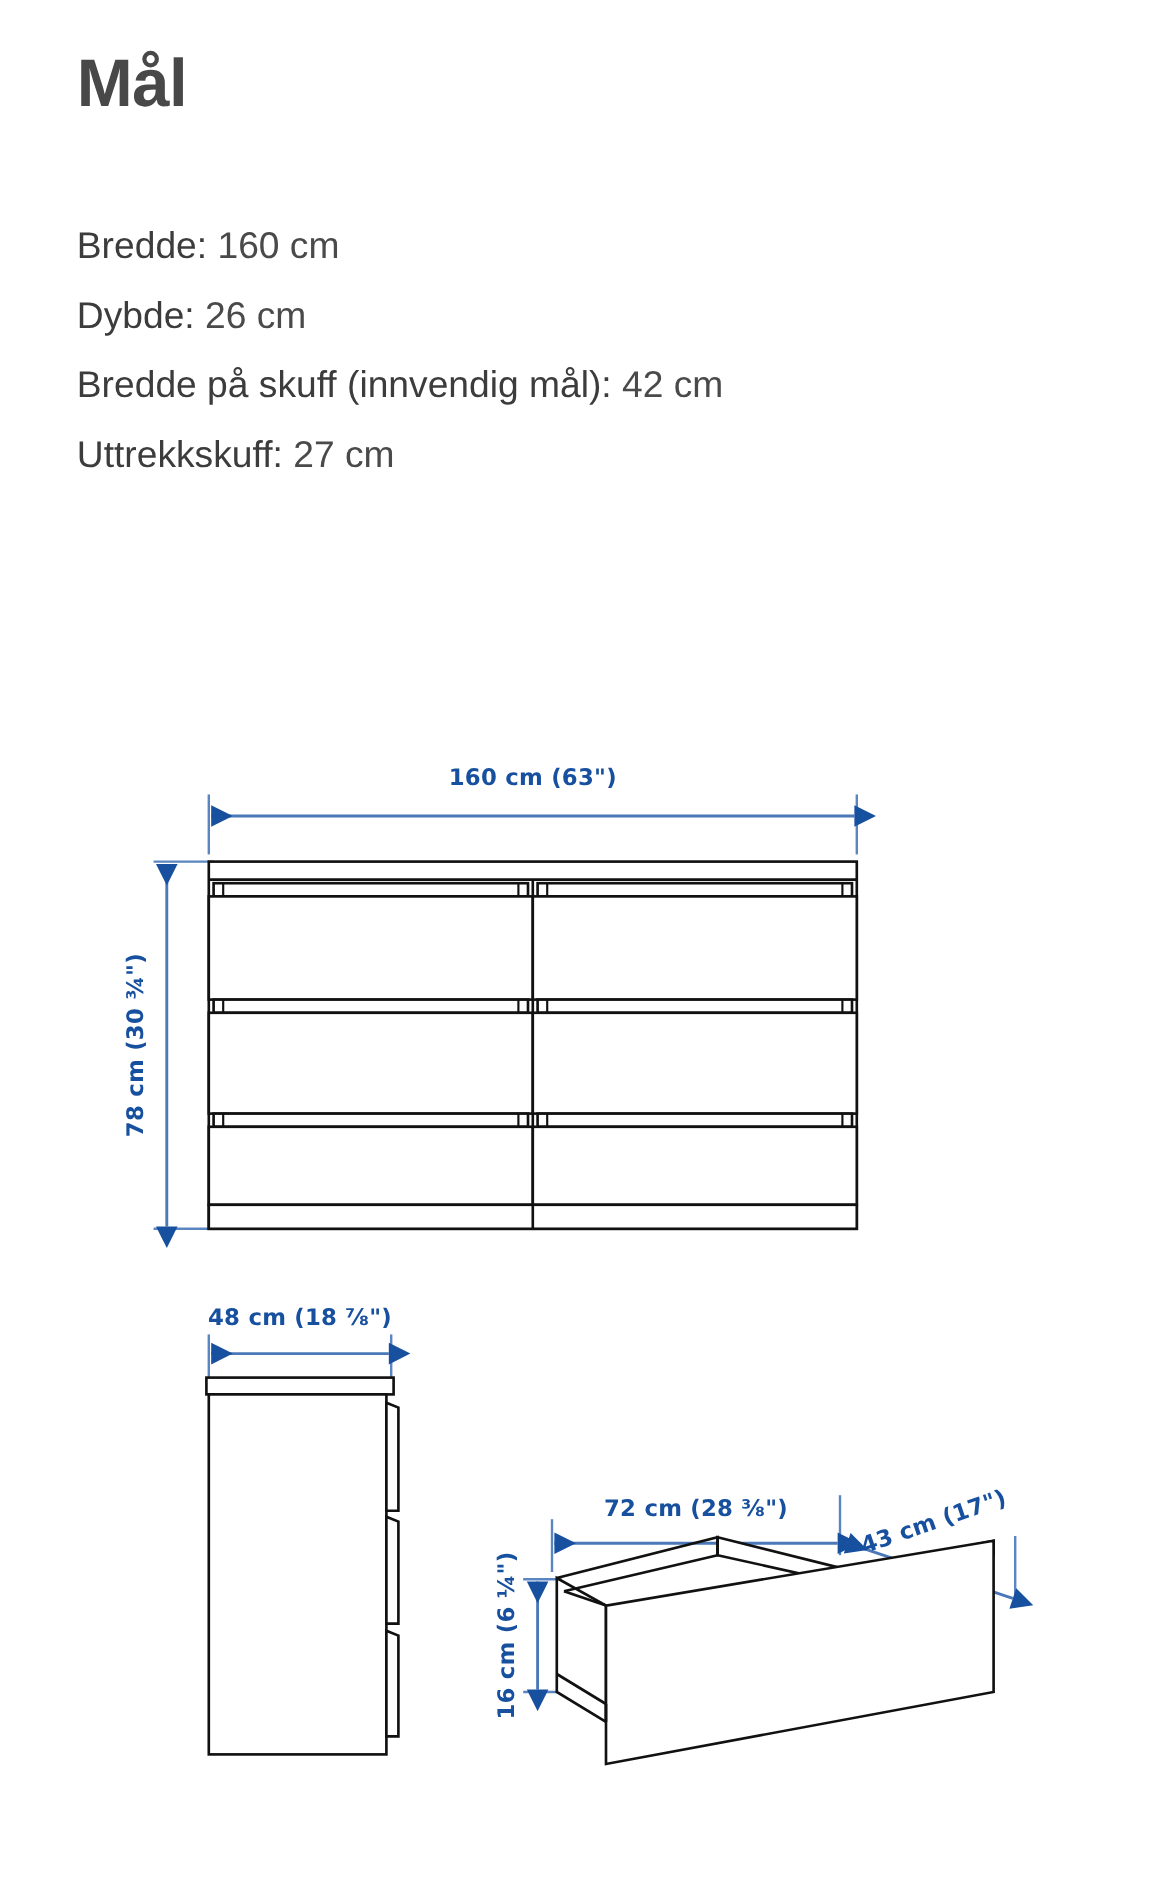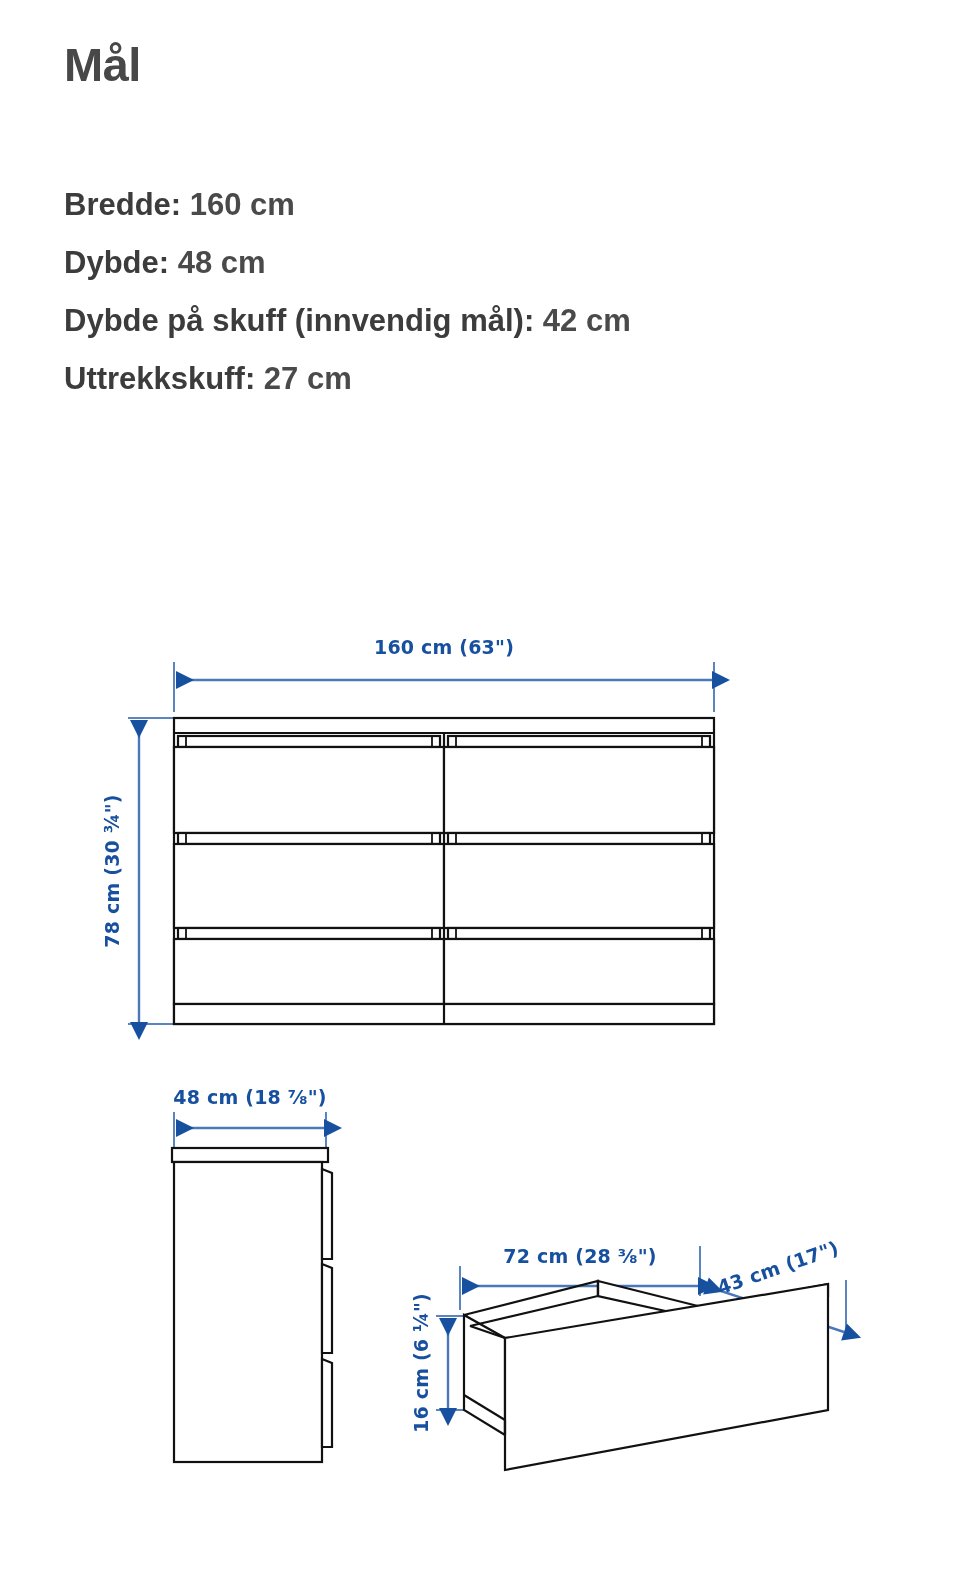--- a/index.html
+++ b/index.html
@@ -15,46 +15,46 @@
     overflow: hidden;
     font-family: "Liberation Sans", "DejaVu Sans", sans-serif;
     -webkit-font-smoothing: antialiased;
   }
 
   
   .page-title {
     position: absolute;
     left: 64px;
     top: 40px;
-    font-size: 47px;
+    font-size: 56px;
     font-weight: bold;
     color: #484848;
     letter-spacing: -0.5px;
     line-height: 1.05;
   }
 
   
   .spec-list {
     position: absolute;
     left: 64px;
     top: 176px;
     width: 820px;
   }
   .spec-row {
     font-size: 31px;
     line-height: 58px;
     color: #3f3f3f;
     white-space: nowrap;
   }
   .spec-label {
-    font-weight: bold;
+    font-weight: normal;
     color: #3c3c3c;
   }
   .spec-value {
-    font-weight: bold;
+    font-weight: normal;
     color: #4a4a4a;
   }
 
   
   .drawings {
     position: absolute;
     left: 0;
     top: 620px;
     width: 960px;
     height: 955px;
@@ -114,26 +114,26 @@
 
 <div class="spec-list">
 
   <div class="spec-row">
     <span class="spec-label">Bredde:</span>
     <span class="spec-value">160 cm</span>
   </div>
 
   <div class="spec-row">
     <span class="spec-label">Dybde:</span>
-    <span class="spec-value">48 cm</span>
-  </div>
-
-
-  <div class="spec-row">
-    <span class="spec-label">Dybde på skuff (innvendig mål):</span>
+    <span class="spec-value">26 cm</span>
+  </div>
+
+
+  <div class="spec-row">
+    <span class="spec-label">Bredde på skuff (innvendig mål):</span>
     <span class="spec-value">42 cm</span>
   </div>
 
 
 
   <div class="spec-row">
     <span class="spec-label">Uttrekkskuff:</span>
     <span class="spec-value">27 cm</span>
   </div>
 

